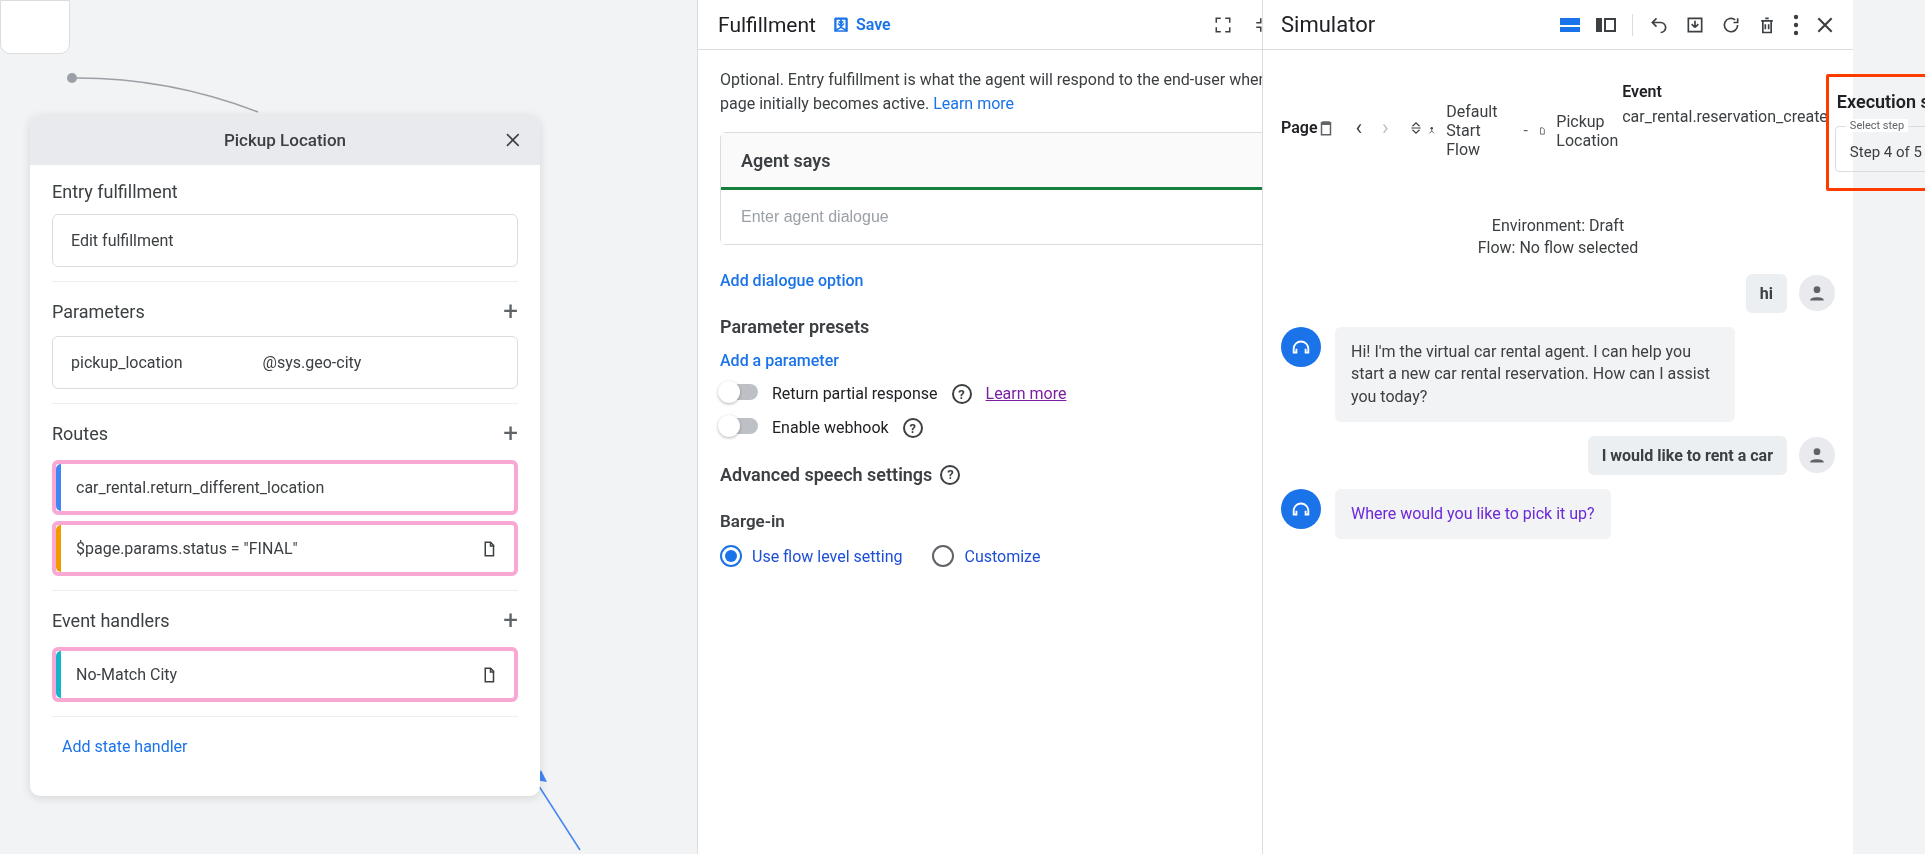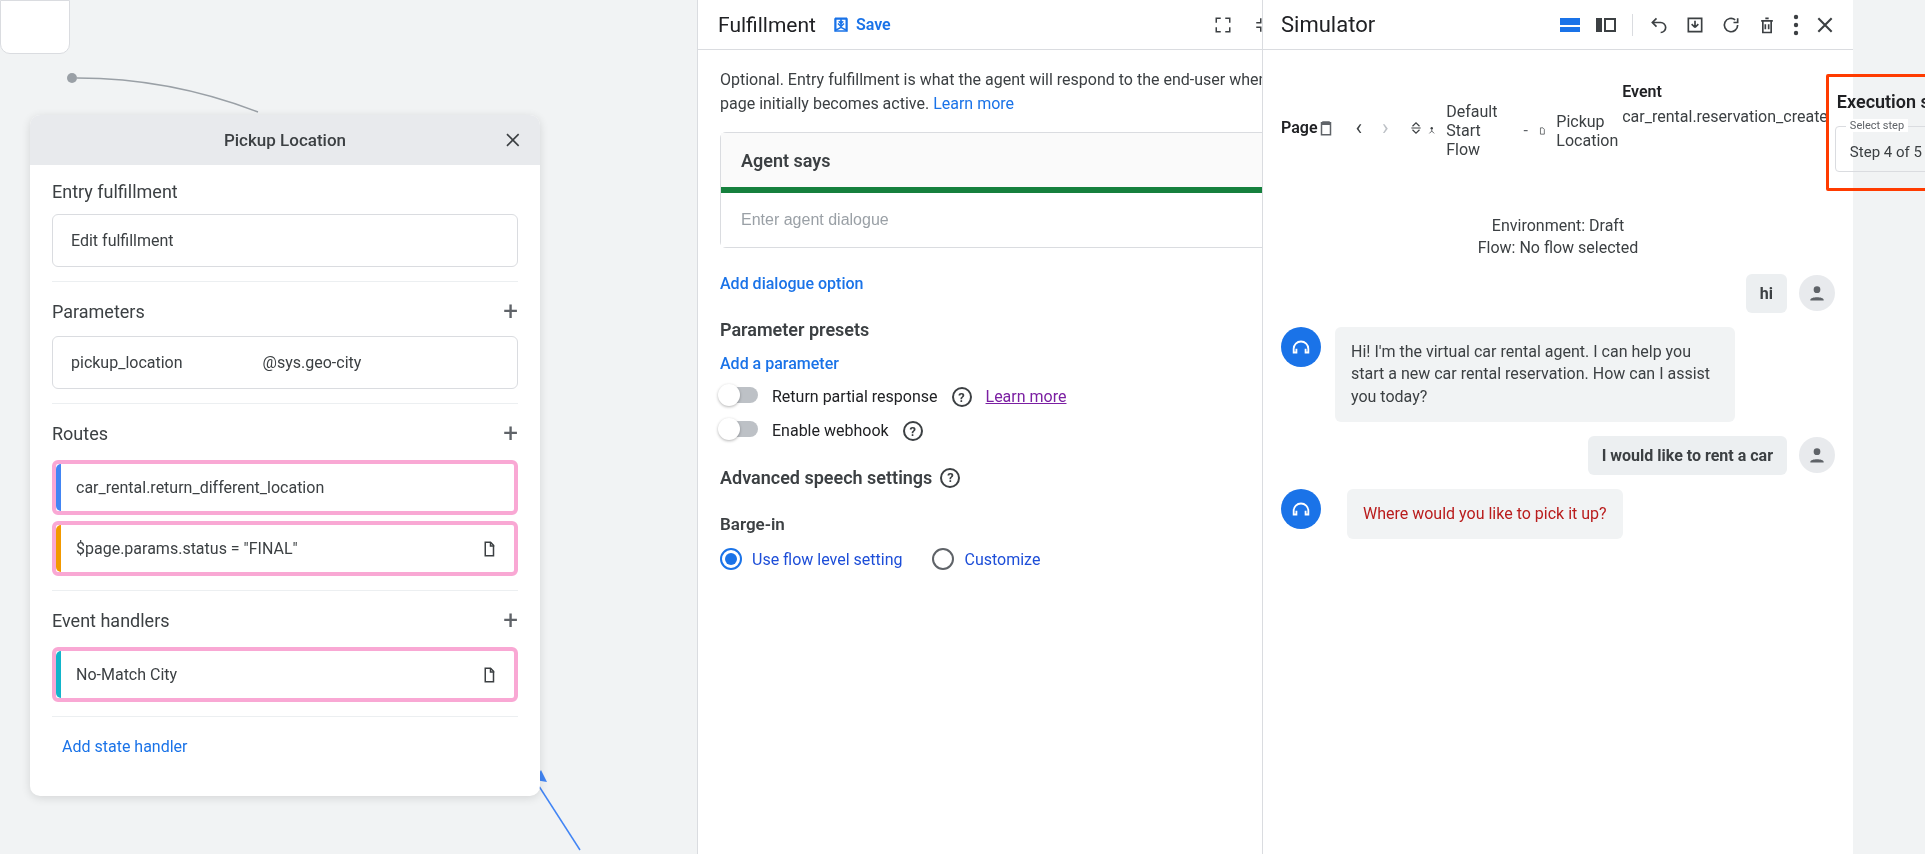--- a/index.html
+++ b/index.html
@@ -182,21 +182,21 @@
     border: 1px solid #dadce0;
     border-radius: 6px;
     margin-top: 16px;
   }
   .agent-box-header {
     display:flex; align-items:center; justify-content:space-between;
     padding: 16px 20px;
     font-size: 18px;
     font-weight: 600;
     color: #3c4043;
-    border-bottom: 6px solid #15803d;
+    border-bottom: 3px solid #15803d;
     background: #fafafa;
   }
   .agent-input {
     width: 100%;
     border: none;
     padding: 18px 20px;
     font-size: 16px;
     outline: none;
     color: #3c4043;
   }
@@ -312,21 +312,21 @@
     display:flex; align-items:center; justify-content:center;
   }
   .user-bubble {
     background:#eceff1; border-radius:6px; padding:10px 14px;
     font-size:16px; font-weight:700; color:#3c4043;
   }
   .bot-bubble {
     background:#f1f3f4; border-radius:6px; padding:14px 16px;
     font-size:16px; color:#3c4043; max-width: 400px; line-height:1.4;
   }
-  .bot-bubble.link { color:#b91c1c;margin-left:12px; }
+  .bot-bubble.link { color:#6d28d9; }
 
   .view-btn-a { width:20px; height:14px; background:#1a73e8; position:relative; }
   .view-btn-a::after { content:""; position:absolute; left:0; right:0; top:50%; height:2px; background:#fff; }
   .view-btn-b { display:flex; gap:2px; }
   .view-btn-b span:first-child { width:6px; height:14px; background:#3c4043; }
   .view-btn-b span:last-child  { width:12px; height:14px; border:2px solid #3c4043; }
 
 </style>
 </head>
 <body>

